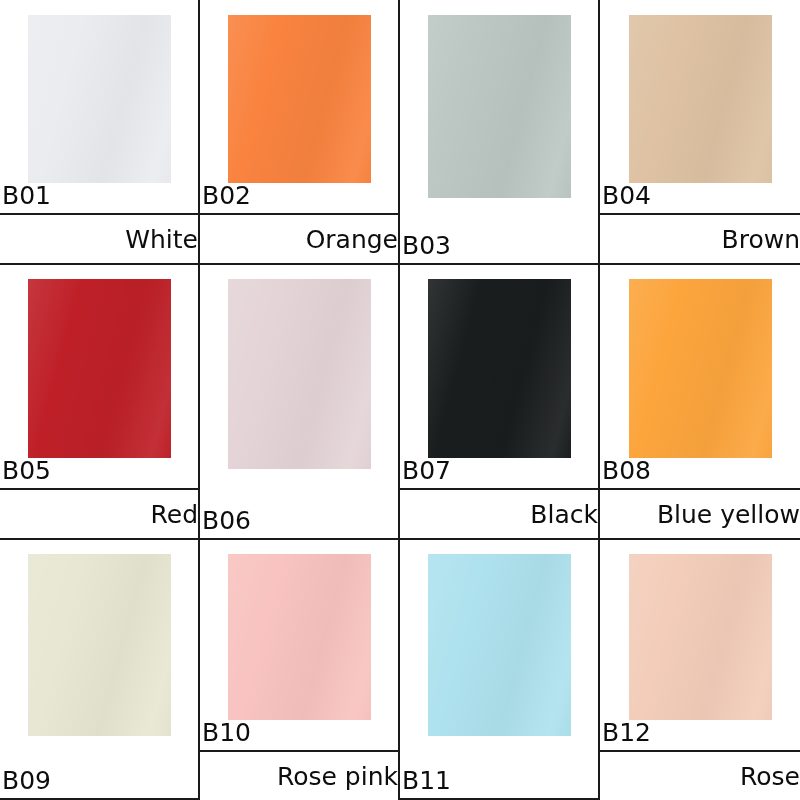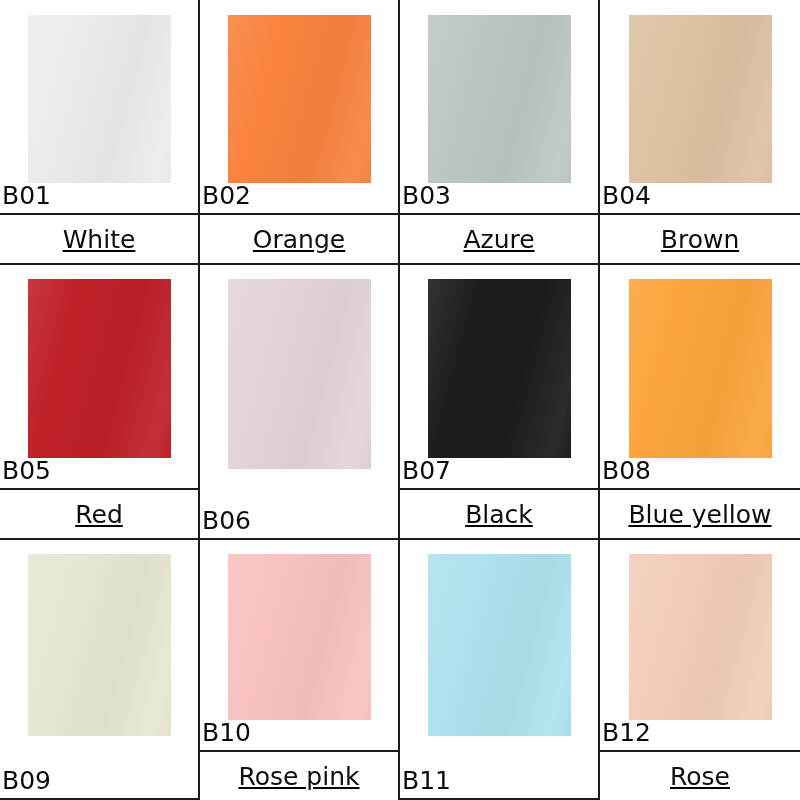--- a/index.html
+++ b/index.html
@@ -94,23 +94,22 @@
     white-space: nowrap;
   }
 
   
   .name-strip {
     position: relative;
     height: 48px;
     flex: 0 0 48px;
     display: flex;
     align-items: center;
-    justify-content: center;
+    justify-content: flex-end;
     border-bottom: 2px solid #1a1a1a;
-    text-decoration: underline;
   }
 
   .name-label {
     font-size: 25px;
     line-height: 1;
     color: #0d0d0d;
     white-space: nowrap;
     text-align: center;
   }
 
@@ -153,23 +152,20 @@
           <span class="name-label">Orange</span>
         </div>
       </div>
       <div class="swatch-cell col-3 row-1">
         <div class="swatch-photo-area">
           <div class="swatch-photo" style="background: rgb(188, 199, 196);"></div>
         </div>
         <div class="code-strip">
           <span class="code-label">B03</span>
         </div>
-        <div class="name-strip">
-          <span class="name-label">Azure</span>
-        </div>
       </div>
       <div class="swatch-cell col-4 row-1">
         <div class="swatch-photo-area">
           <div class="swatch-photo" style="background: rgb(222, 194, 163);"></div>
         </div>
         <div class="code-strip">
           <span class="code-label">B04</span>
         </div>
         <div class="name-strip">
           <span class="name-label">Brown</span>

